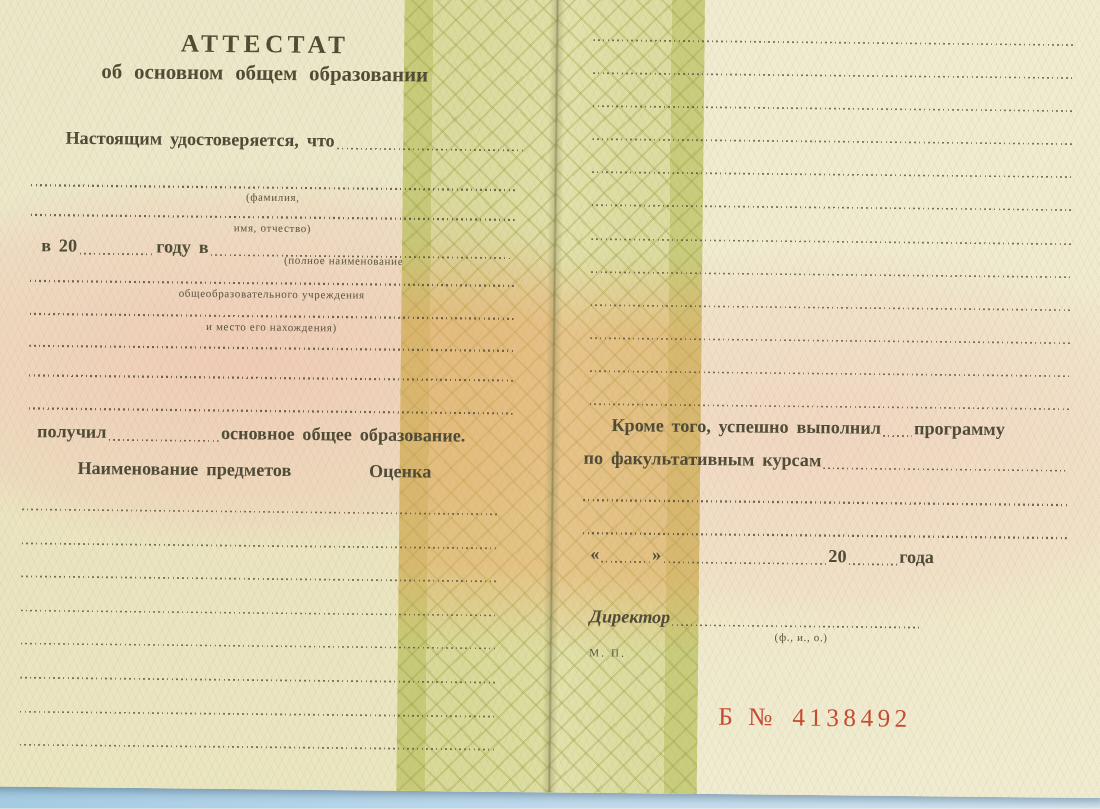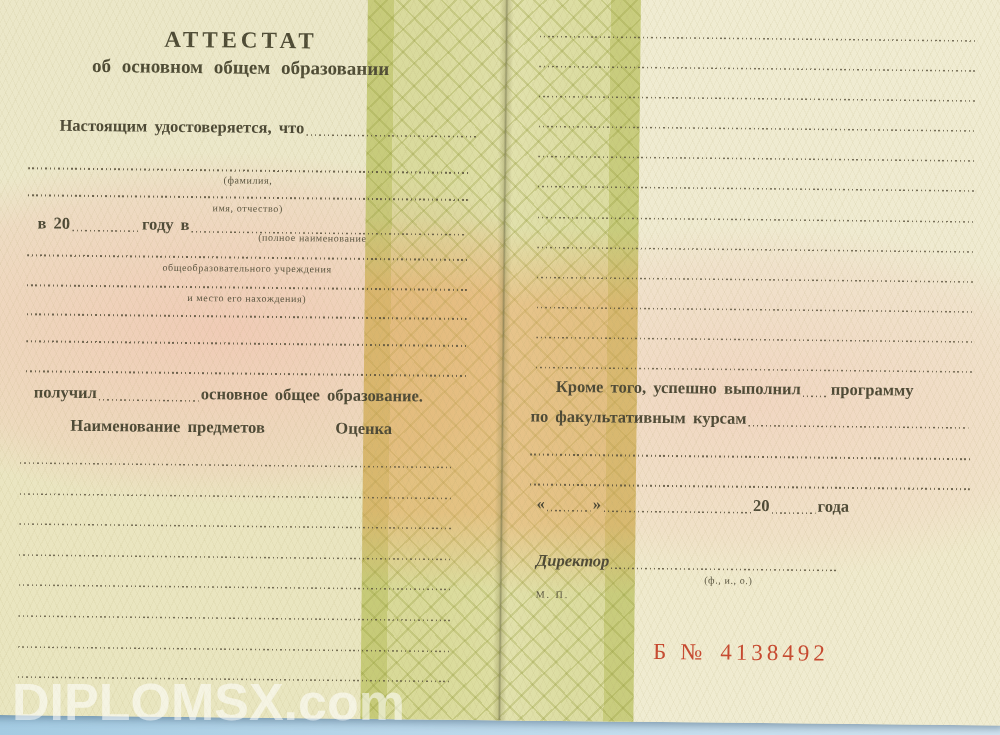--- a/index.html
+++ b/index.html
@@ -196,14 +196,13 @@
       </div>
       <div class="abs ctr sm" style="left:115px;width:225px;top:579px;">(ф., и., о.)</div>
       <div class="abs sm" style="left:35px;top:595px;letter-spacing:2px;">М. П.</div>
 
       <div class="serial">
         <span>Б</span><span class="nosign">№</span><span class="num">4138492</span>
       </div>
     </div>
   </div>
 
-  <div class="watermark">DIPLOMSX.com</div>
 </div>
 
 </body></html>

